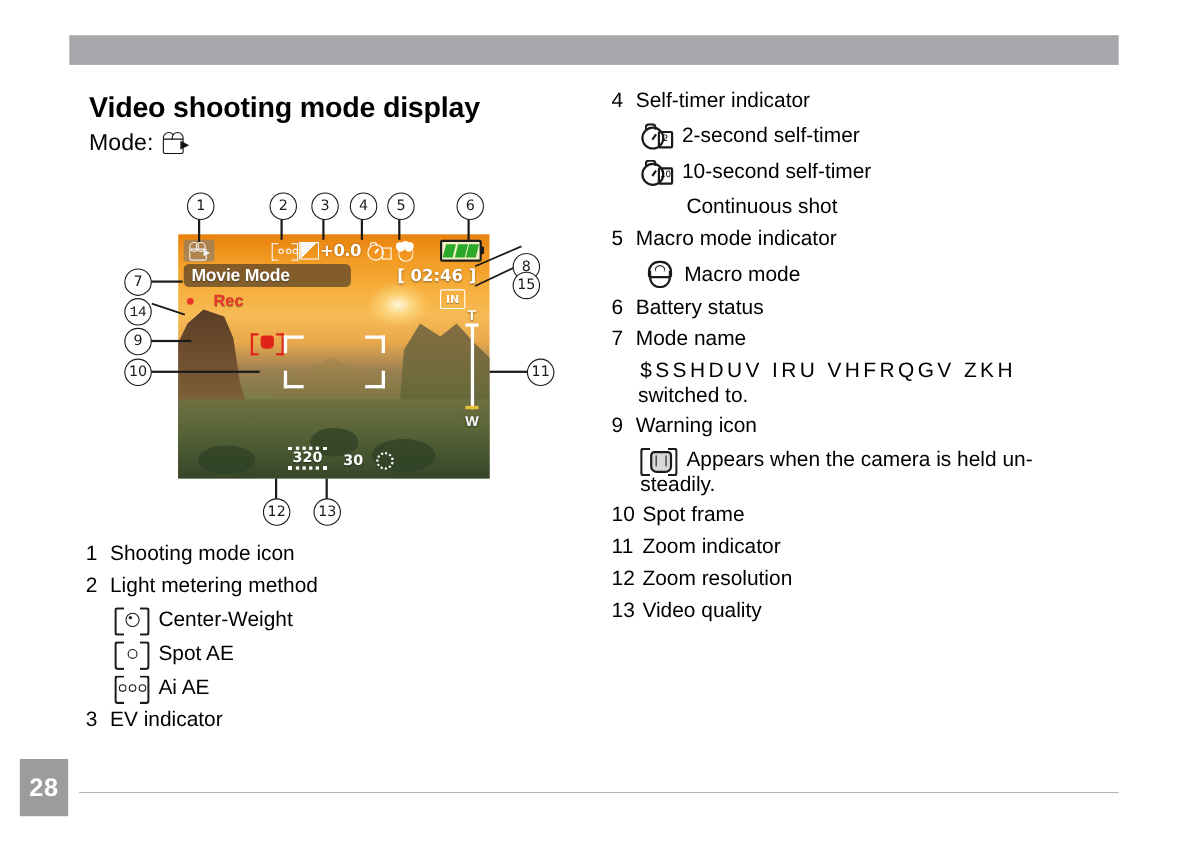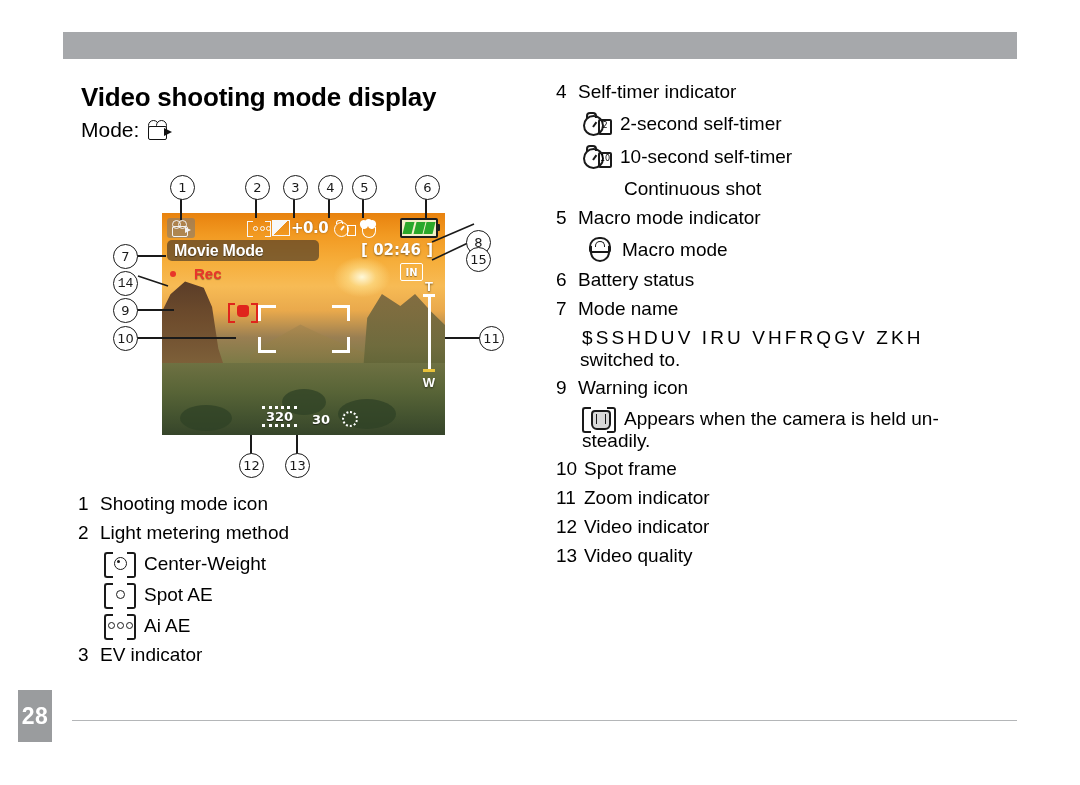--- a/index.html
+++ b/index.html
@@ -30,21 +30,21 @@
     left: 72px;
     top: 720px;
     width: 945px;
     height: 1px;
     background: #b4b6b8;
   }
   .page-number {
     position: absolute;
     left: 18px;
     top: 690px;
-    width: 34px;
+    width: 44px;
     height: 52px;
     background: #9a9c9e;
     color: #ffffff;
     font-size: 23px;
     font-weight: bold;
     display: flex;
     align-items: center;
     justify-content: center;
     letter-spacing: .5px;
   }
@@ -770,20 +770,20 @@
   <div class="item">
     <span class="num wide">10</span>
     <span class="txt">Spot frame</span>
   </div>
   <div class="item">
     <span class="num wide">11</span>
     <span class="txt">Zoom indicator</span>
   </div>
   <div class="item">
     <span class="num wide">12</span>
-    <span class="txt">Video indicator</span>
+    <span class="txt">Zoom resolution</span>
   </div>
   <div class="item">
     <span class="num wide">13</span>
     <span class="txt">Video quality</span>
   </div>
 
 </div>
 
 </body></html>

